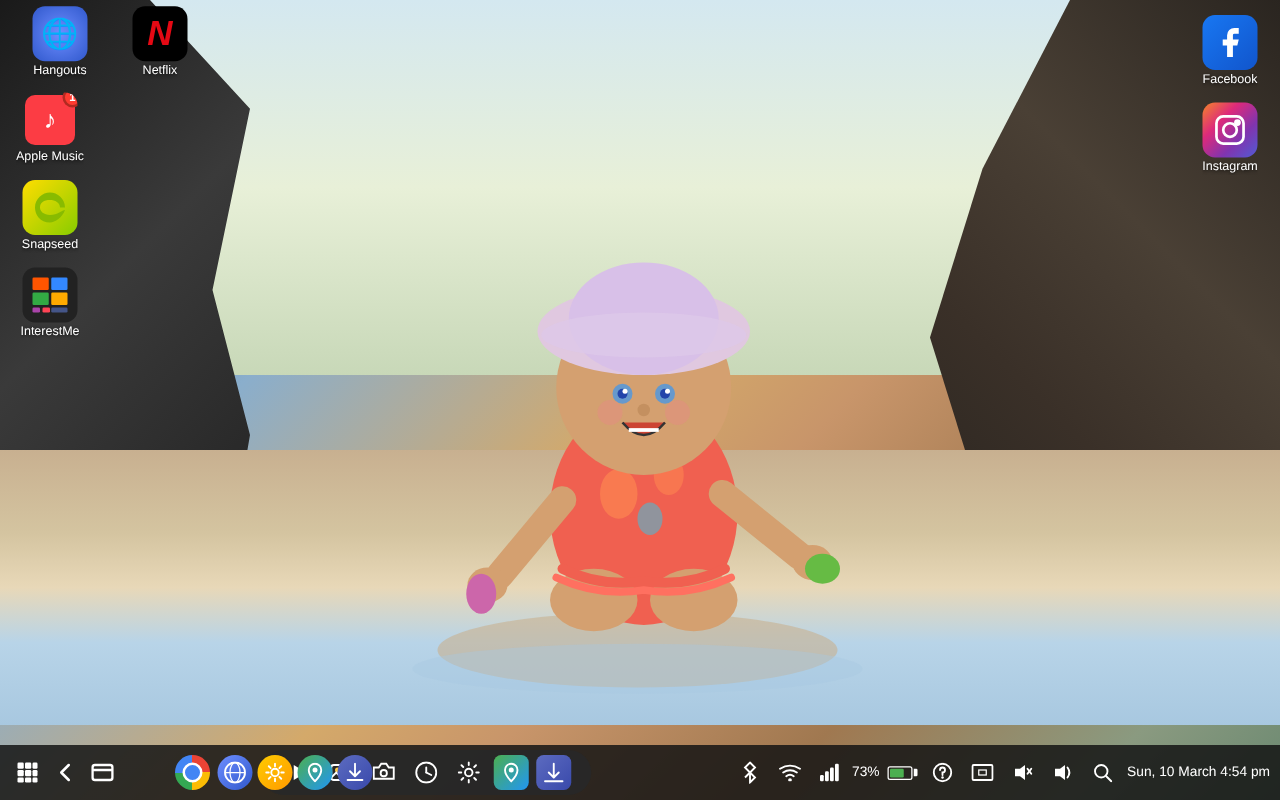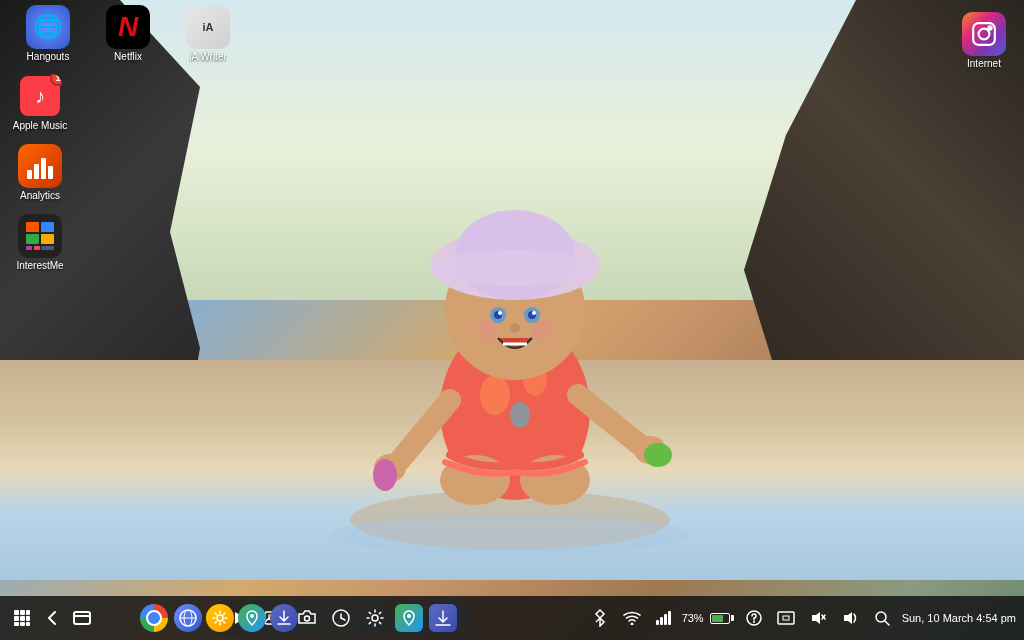--- a/index.html
+++ b/index.html
@@ -456,84 +456,83 @@
   </div>
 
   <div class="app-icon">
     <div class="icon-img icon-netflix">
       <span class="netflix-n">N</span>
     </div>
     <span class="icon-label">Netflix</span>
   </div>
 
 
-  <div class="app-icon">
-    <div class="icon-img icon-iawriter">
-      <span class="iawriter-text">iA</span>
-    </div>
-    <span class="icon-label">iA Writer</span>
-  </div>
 
 </div>
 
 <div id="left-sidebar">
 
   <div class="app-icon">
     <div class="icon-img" style="position:relative;">
       <div class="apple-music-icon"></div>
       <div class="apple-music-badge">1</div>
     </div>
     <span class="icon-label">Apple Music</span>
   </div>
 
 
-
-
   <div class="app-icon">
-    <div class="icon-img icon-analytics">
+    <div class="icon-img icon-snapseed">
       <svg width="32" height="32" viewBox="0 0 32 32">
-        <rect x="3" y="20" width="5" height="9" rx="1" fill="white"></rect>
-        <rect x="10" y="14" width="5" height="15" rx="1" fill="white"></rect>
-        <rect x="17" y="8" width="5" height="21" rx="1" fill="white"></rect>
-        <rect x="24" y="16" width="5" height="13" rx="1" fill="white"></rect>
-      </svg>
-    </div>
-    <span class="icon-label">Analytics</span>
-  </div>
+        <path d="M16 4 C10 4 4 9 4 16 C4 22 8 28 16 28 C20 28 26 24 28 18 C26 18 22 22 16 22 C11 22 8 19 8 16 C8 12 11 10 16 10 C20 10 24 12 24 16 L28 16 C28 9 22 4 16 4Z" fill="#88bb00"></path>
+      </svg>
+    </div>
+    <span class="icon-label">Snapseed</span>
+  </div>
+
+
 
   <div class="app-icon">
     <div class="icon-img icon-interestme">
       <svg width="32" height="32" viewBox="0 0 32 32">
         <rect x="2" y="2" width="13" height="10" rx="1" fill="#ff5500"></rect>
         <rect x="17" y="2" width="13" height="10" rx="1" fill="#3388ff"></rect>
         <rect x="2" y="14" width="13" height="10" rx="1" fill="#33aa44"></rect>
         <rect x="17" y="14" width="13" height="10" rx="1" fill="#ffaa00"></rect>
         <rect x="2" y="26" width="6" height="4" rx="1" fill="#aa44aa"></rect>
         <rect x="10" y="26" width="6" height="4" rx="1" fill="#ff4455"></rect>
         <rect x="17" y="26" width="13" height="4" rx="1" fill="#445588"></rect>
       </svg>
     </div>
     <span class="icon-label">InterestMe</span>
   </div>
 </div>
 
 <div id="right-sidebar">
 
 
+  <div class="app-icon">
+    <div class="icon-img icon-facebook">
+      <svg width="28" height="28" viewBox="0 0 24 24" fill="white">
+        <path d="M18 2h-3a5 5 0 00-5 5v3H7v4h3v8h4v-8h3l1-4h-4V7a1 1 0 011-1h3z"></path>
+      </svg>
+    </div>
+    <span class="icon-label">Facebook</span>
+  </div>
 
 
   <div class="app-icon">
     <div class="icon-img icon-instagram">
       <svg width="26" height="26" viewBox="0 0 24 24" fill="none" stroke="white" stroke-width="2">
         <rect x="2" y="2" width="20" height="20" rx="5" ry="5"></rect>
         <circle cx="12" cy="12" r="5"></circle>
         <circle cx="17.5" cy="6.5" r="1.5" fill="white"></circle>
       </svg>
     </div>
-    <span class="icon-label">Internet</span>
+    <span class="icon-label">Instagram</span>
   </div>
 </div>
 
 <div id="taskbar">
 
   <div class="taskbar-left">
 
     <div class="tb-icon">
       <svg width="18" height="18" viewBox="0 0 18 18" fill="white">
         <rect x="1" y="1" width="5" height="5" rx="1"></rect>

